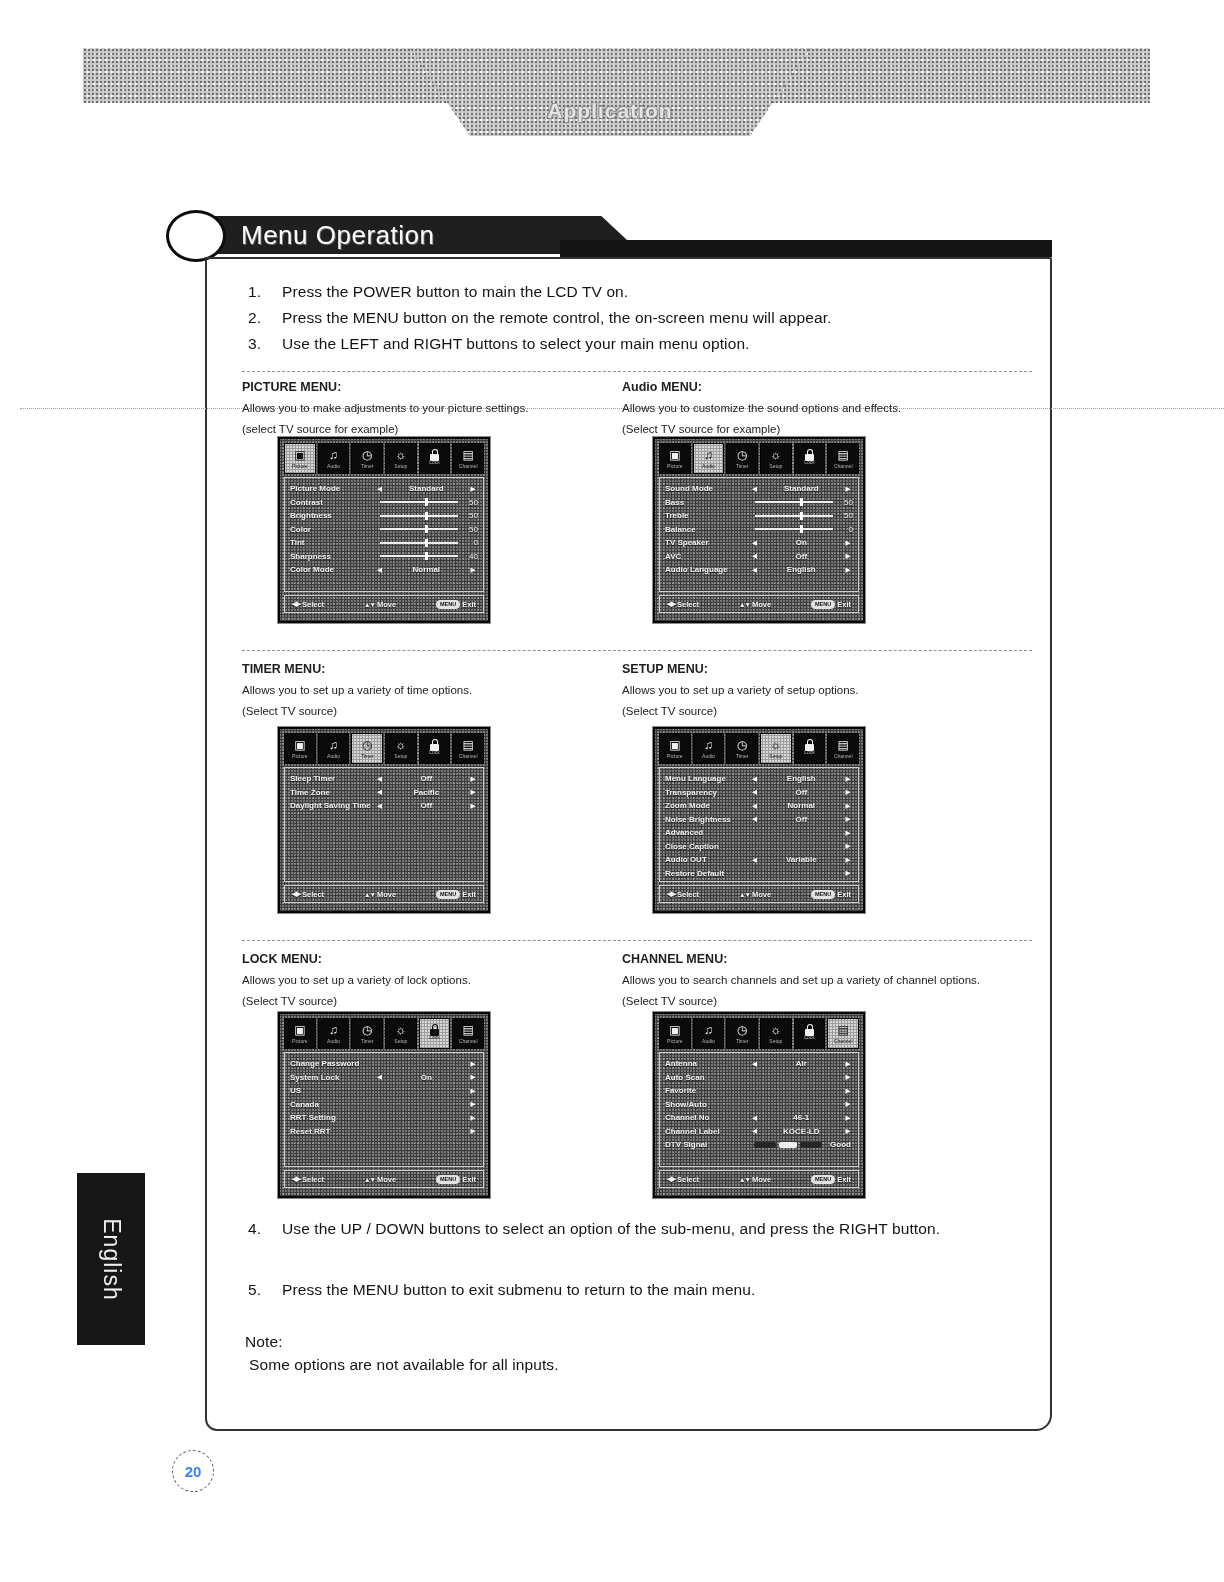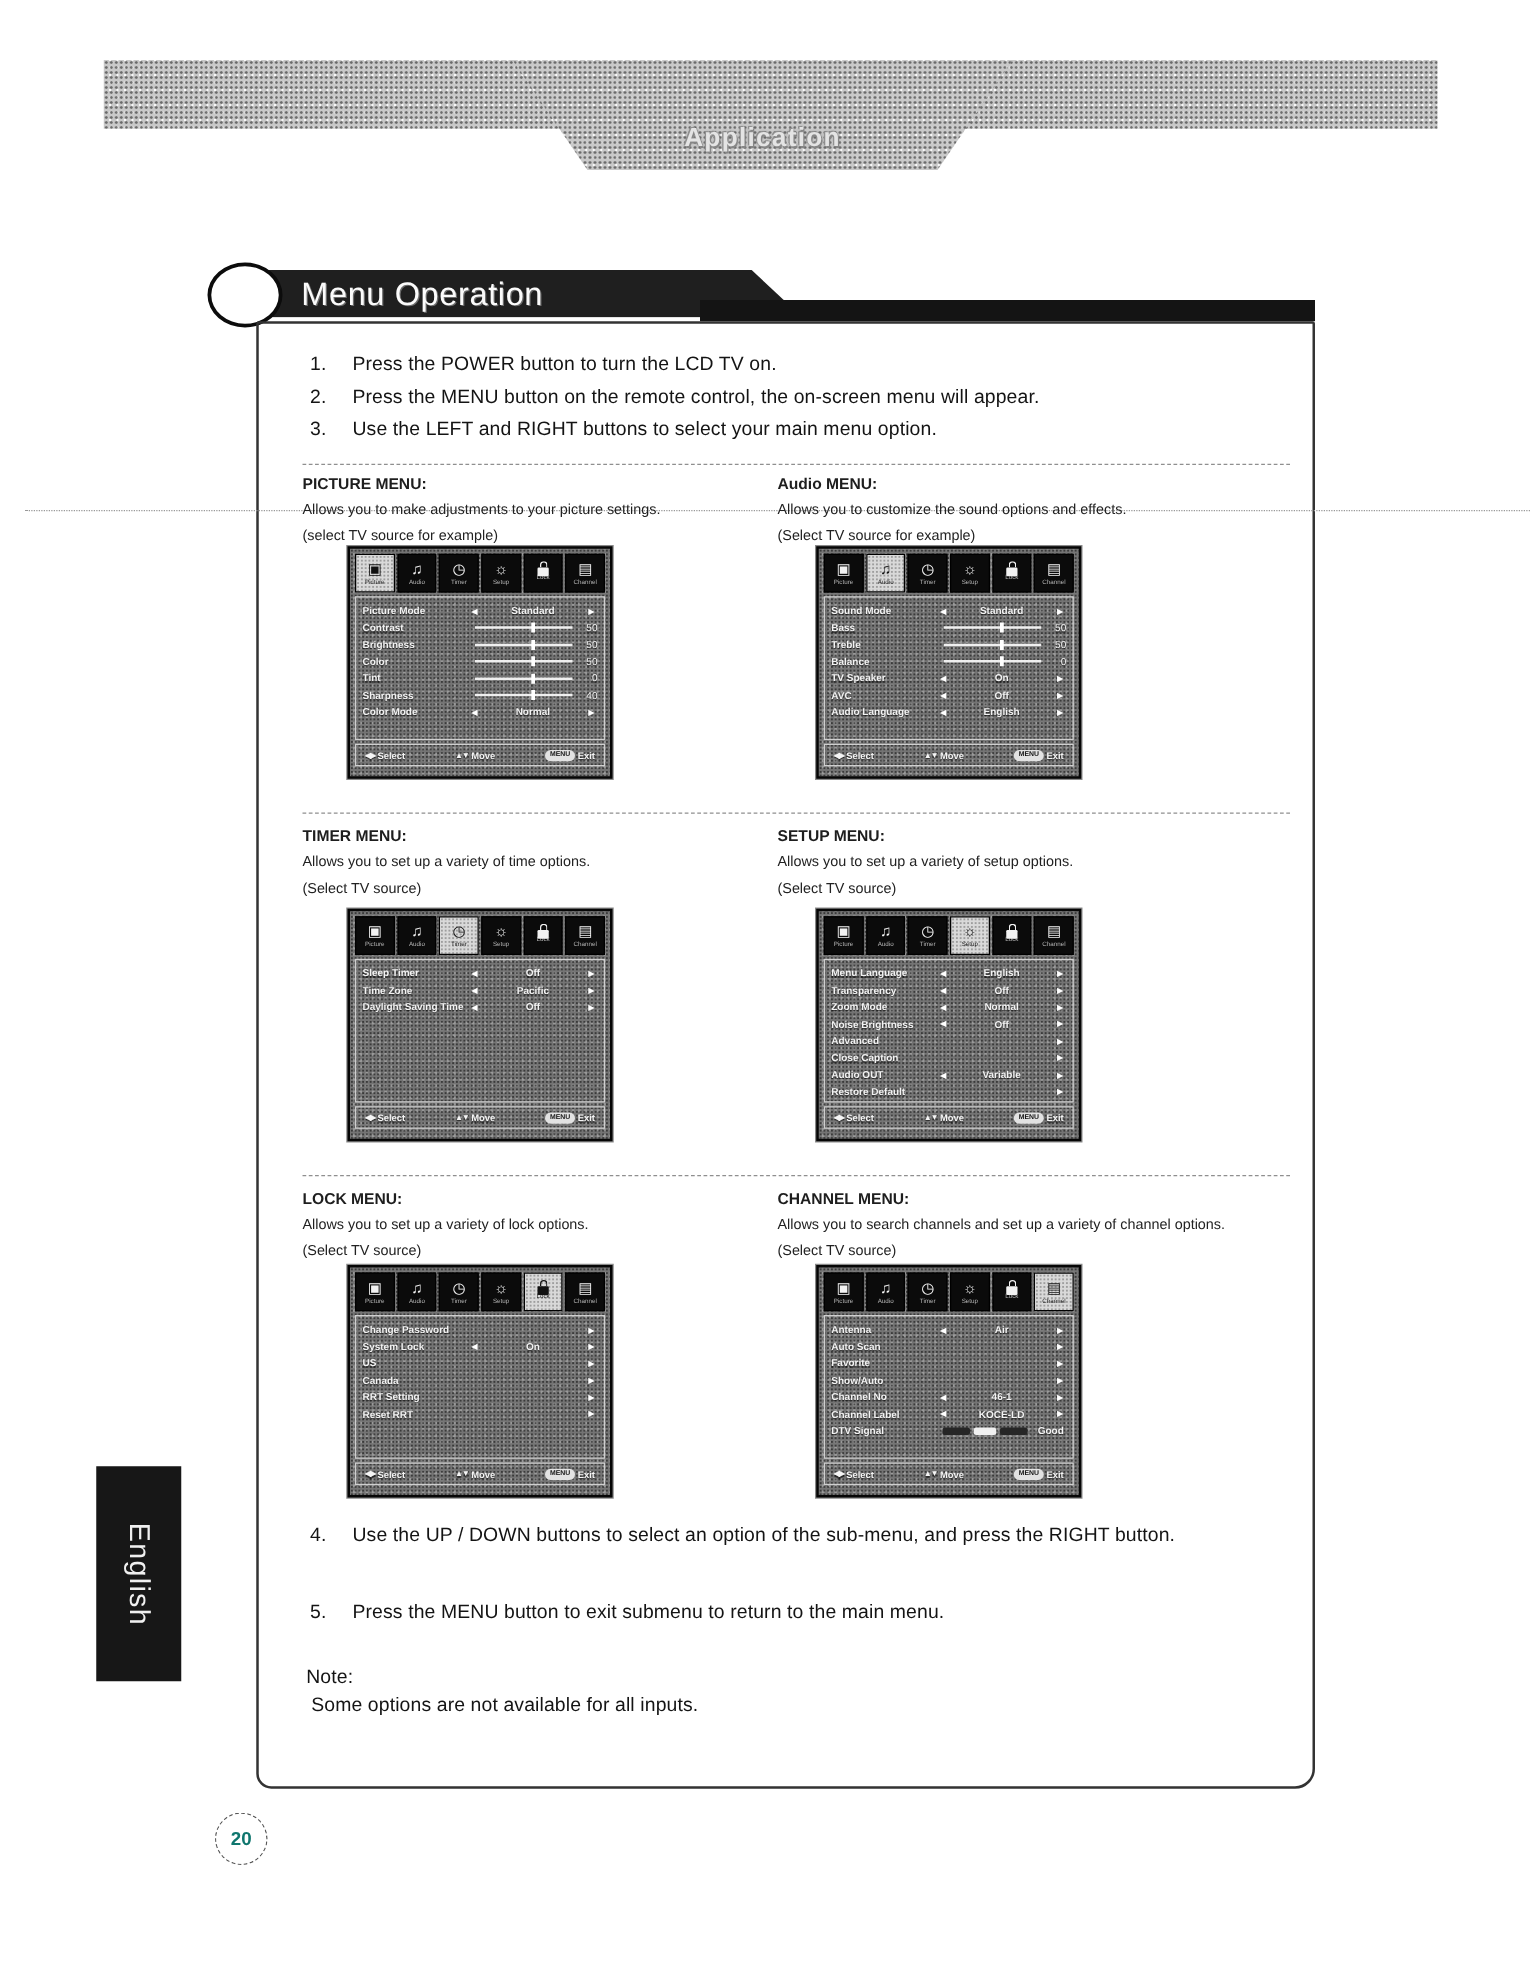--- a/index.html
+++ b/index.html
@@ -96,21 +96,21 @@
   .tv-fi{font-size:6.5px;letter-spacing:-1px;}
   .tv-pill{background:#e2e2e2;color:#111;border-radius:5px;font-size:5.5px;line-height:9px;
     padding:0 4px;font-weight:bold;text-shadow:none;}
 
   
   .lang-tab{position:absolute;left:57px;top:1173px;width:68px;height:172px;background:#171717;
     display:flex;align-items:center;justify-content:center;}
   .lang-tab span{transform:rotate(90deg);font-size:23px;color:#f0f0f0;letter-spacing:1px;white-space:nowrap;}
   .pagenum{position:absolute;left:152px;top:1450px;width:40px;height:40px;border:1.5px dashed #575757;
     border-radius:50%;display:flex;align-items:center;justify-content:center;
-    font-size:15px;font-weight:bold;color:#0f766e;}
+    font-size:15px;font-weight:bold;color:#3b82f6;}
   .scanline{position:absolute;left:1205px;top:24px;width:1px;height:1512px;background:#7a7a7a;opacity:.55;}
 </style>
 </head>
 <body>
 
 <div class="page">
 
   <div class="banner-bar speck-gray"></div>
   <div class="banner-trap speck-gray">
     <span class="banner-title">Application</span>
@@ -118,21 +118,21 @@
 
   <div class="mo-band"></div>
   <div class="mo-bar"></div>
   <div class="mo-ellipse"></div>
   <span class="mo-title">Menu Operation</span>
 
   <div class="content-box"></div>
 
   <div class="bodytext step" style="left:228px;top:283px;">
     <span class="num">1.</span>
-    <span>Press the POWER button to turn the LCD TV on.</span>
+    <span>Press the POWER button to main the LCD TV on.</span>
   </div>
   <div class="bodytext step" style="left:228px;top:309px;">
     <span class="num">2.</span>
     <span>Press the MENU button on the remote control, the on-screen menu will appear.</span>
   </div>
   <div class="bodytext step" style="left:228px;top:335px;">
     <span class="num">3.</span>
     <span>Use the LEFT and RIGHT buttons to select your main menu option.</span>
   </div>
 

